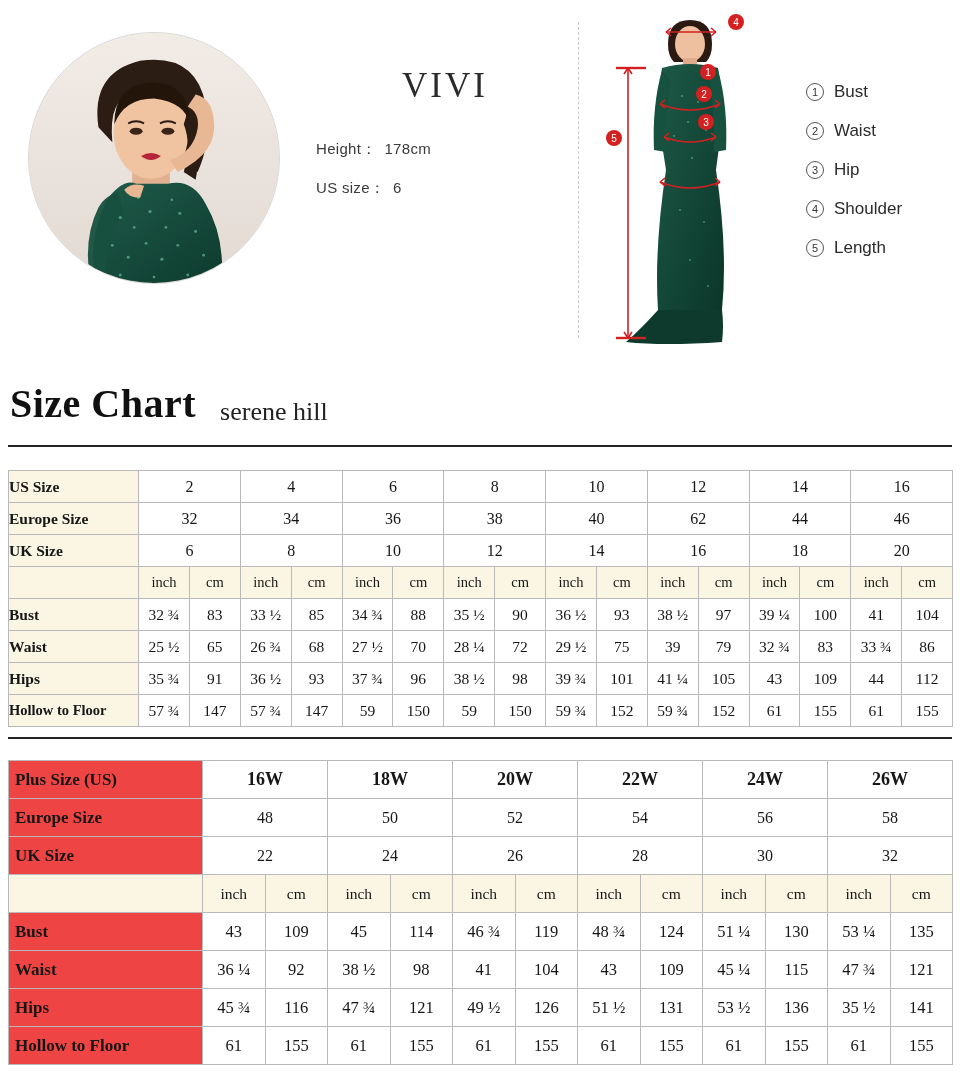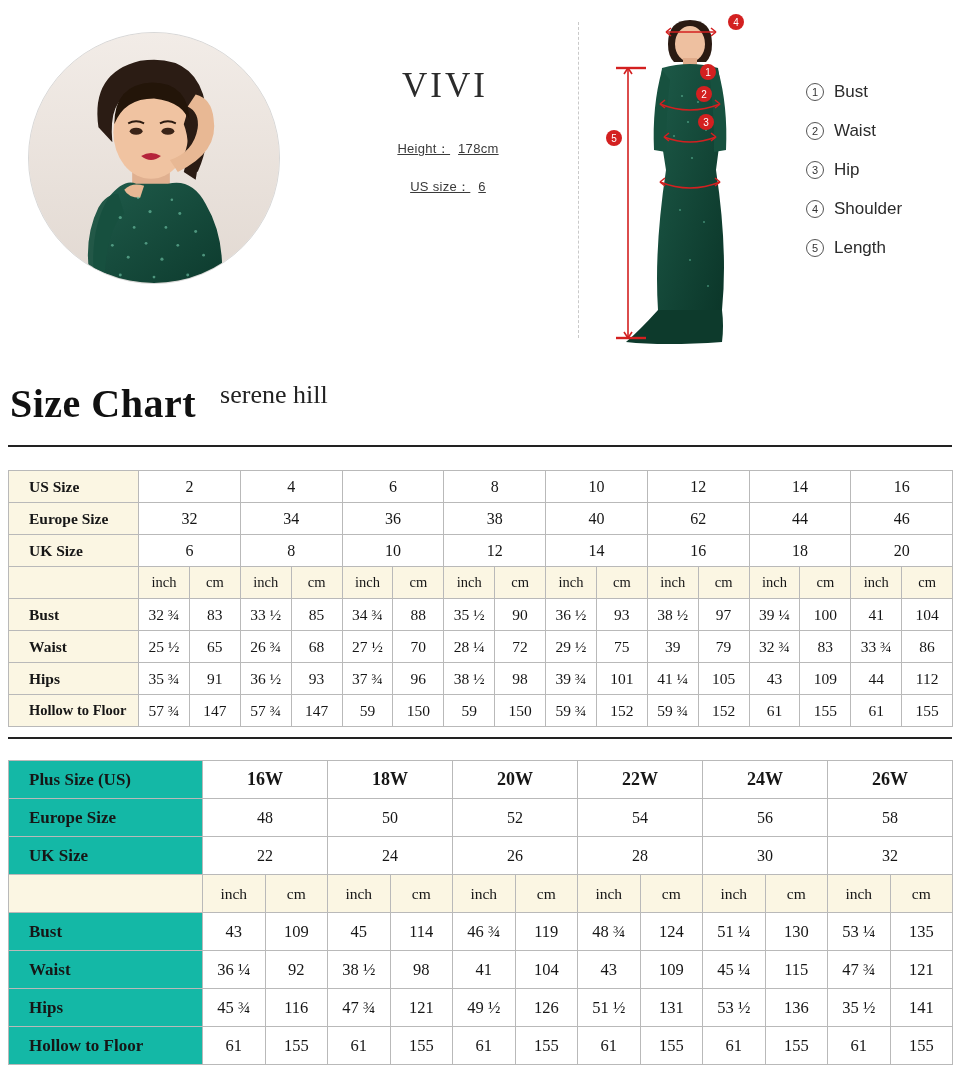--- a/index.html
+++ b/index.html
@@ -27,22 +27,22 @@
   .model-art { position: absolute; inset: 0; }
 
   
   .model-info { position: absolute; left: 310px; top: 66px; width: 270px; }
   .brand-name {
     font-family: "Liberation Serif", serif;
     font-size: 35px; letter-spacing: 3px; color: #2b2b2b;
     text-align: center; margin: 0 0 34px 0;
   }
   .info-line {
-    font-size: 13px; color: #3a3a3a; margin-bottom: 20px;
-    letter-spacing: .3px; text-align: center; padding-left: 6px; text-decoration: underline;
+    font-size: 15px; color: #3a3a3a; margin-bottom: 20px;
+    letter-spacing: .3px; text-align: left; padding-left: 6px;
   }
   .info-line .lbl { color: #3a3a3a; }
   .info-line .val { color: #3a3a3a; margin-left: 8px; }
 
   
   .dash-sep {
     position: absolute; left: 578px; top: 22px;
     height: 316px; border-left: 1px dashed #c9c9c9;
   }
 
@@ -59,21 +59,21 @@
   .num-badge {
     width: 18px; height: 18px; border-radius: 50%;
     border: 1px solid #555; color: #333;
     font-size: 11px; line-height: 16px; text-align: center;
     margin-right: 10px; flex: 0 0 auto;
   }
 
   
   .heading-row {
     position: absolute; left: 0; top: 380px; width: 764px;
-    display: flex; align-items: flex-start; padding-left: 10px;
+    display: flex; align-items: flex-end; padding-left: 10px;
   }
   .heading-main {
     font-family: "Liberation Serif", serif;
     font-size: 40px; font-weight: 700; color: #111;
     letter-spacing: .5px;
   }
   .heading-sub {
     font-family: "Liberation Serif", serif;
     font-size: 26px; color: #222; margin-left: 24px;
   }
@@ -91,32 +91,32 @@
   td, th {
     border: 1px solid #b9b9b9;
     text-align: center;
     font-weight: 400;
     color: #161616;
     padding: 0;
   }
   .tbl1 { position: absolute; left: 8px; top: 470px; width: 944px; }
   .tbl1 td { height: 32px; font-size: 15.5px; }
   .tbl1 .rowlabel {
-    background: #fbf6e3; text-align: left; padding-left: 20px;
+    background: #fbf6e3; text-align: left; padding-left: 0;
     font-size: 15.5px; font-weight: 700;
   }
   .tbl1 .rowlabel.sm { font-size: 14.5px; }
   .tbl1 .unit { background: #fbf6e3; font-size: 14.5px; }
   .tbl1 .blank { background: #fbf6e3; }
   .tbl1 .hdrcell { font-size: 16px; }
 
   .tbl2 { position: absolute; left: 8px; top: 760px; width: 944px; }
   .tbl2 td { height: 38px; font-size: 16.5px; }
   .tbl2 .rowlabel {
-    background: #14b8a6; text-align: left; padding-left: 20px;
+    background: #ef4444; text-align: left; padding-left: 6px;
     font-weight: 700; font-size: 17px;
   }
   .tbl2 .unit { background: #fbf6e3; font-size: 15.5px; }
   .tbl2 .blank { background: #fbf6e3; }
   .tbl2 .hdrcell { font-size: 18px; font-weight: 700; margin-top: 22px; }
   .tbl2 .hdrcell.plain { font-weight: 400; font-size: 16px; }
 
   .midrule {
     position: absolute; left: 8px; top: 737px; width: 944px;
     border-top: 2px solid #222;

